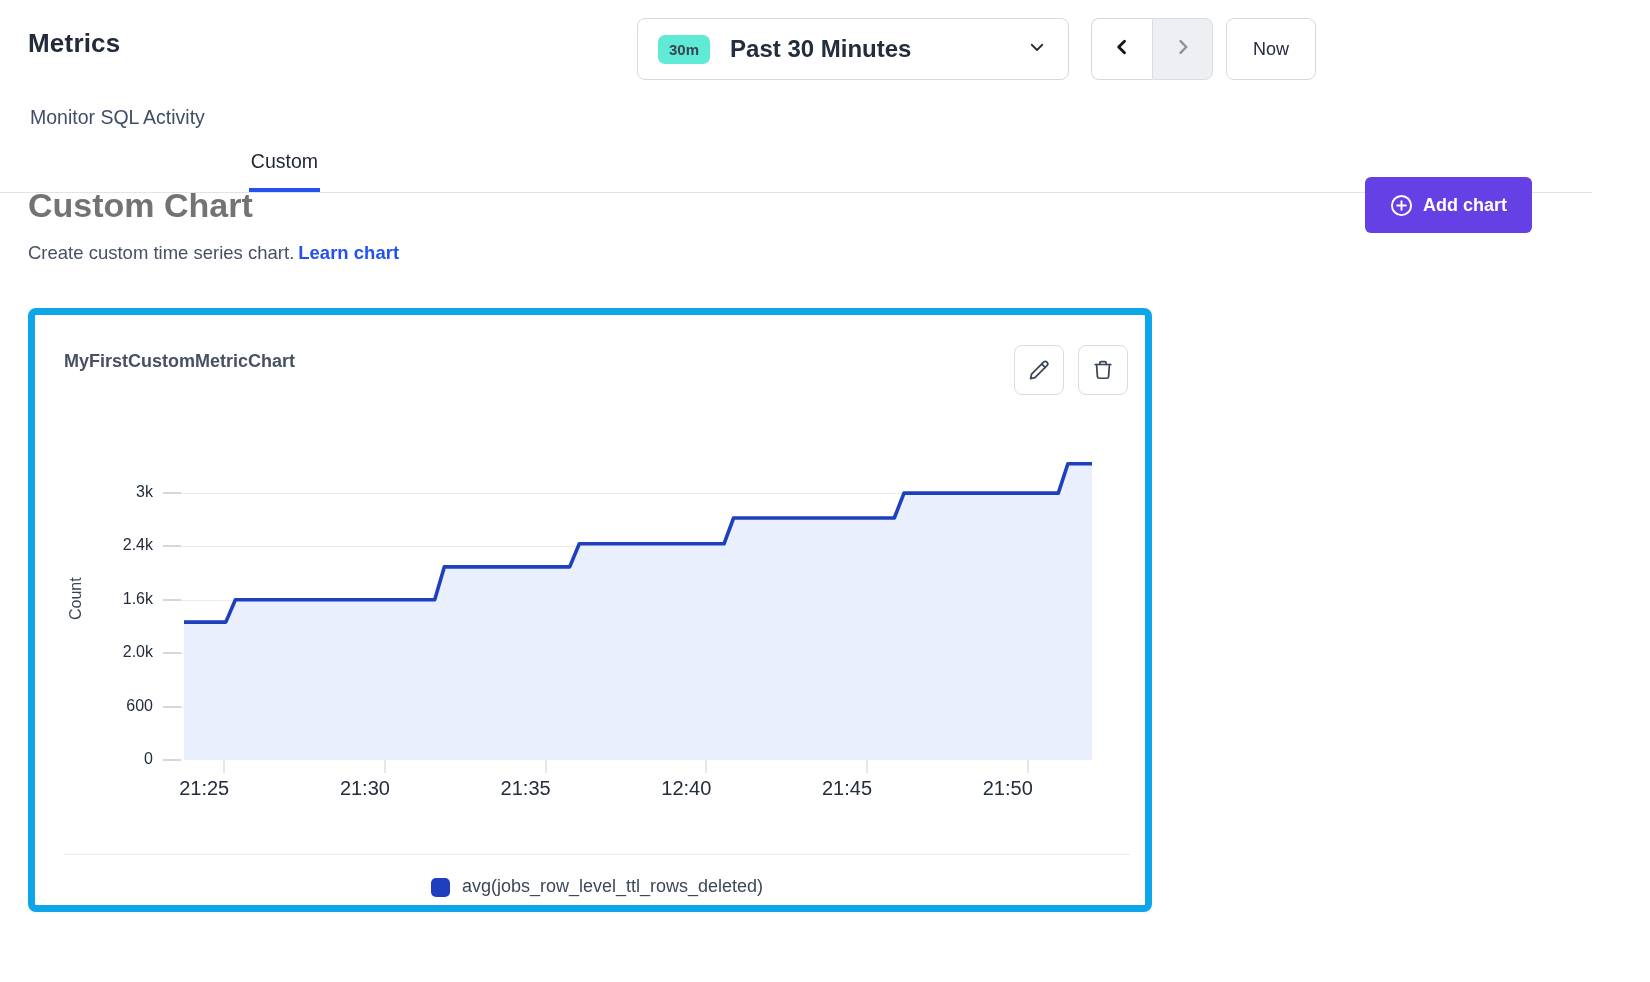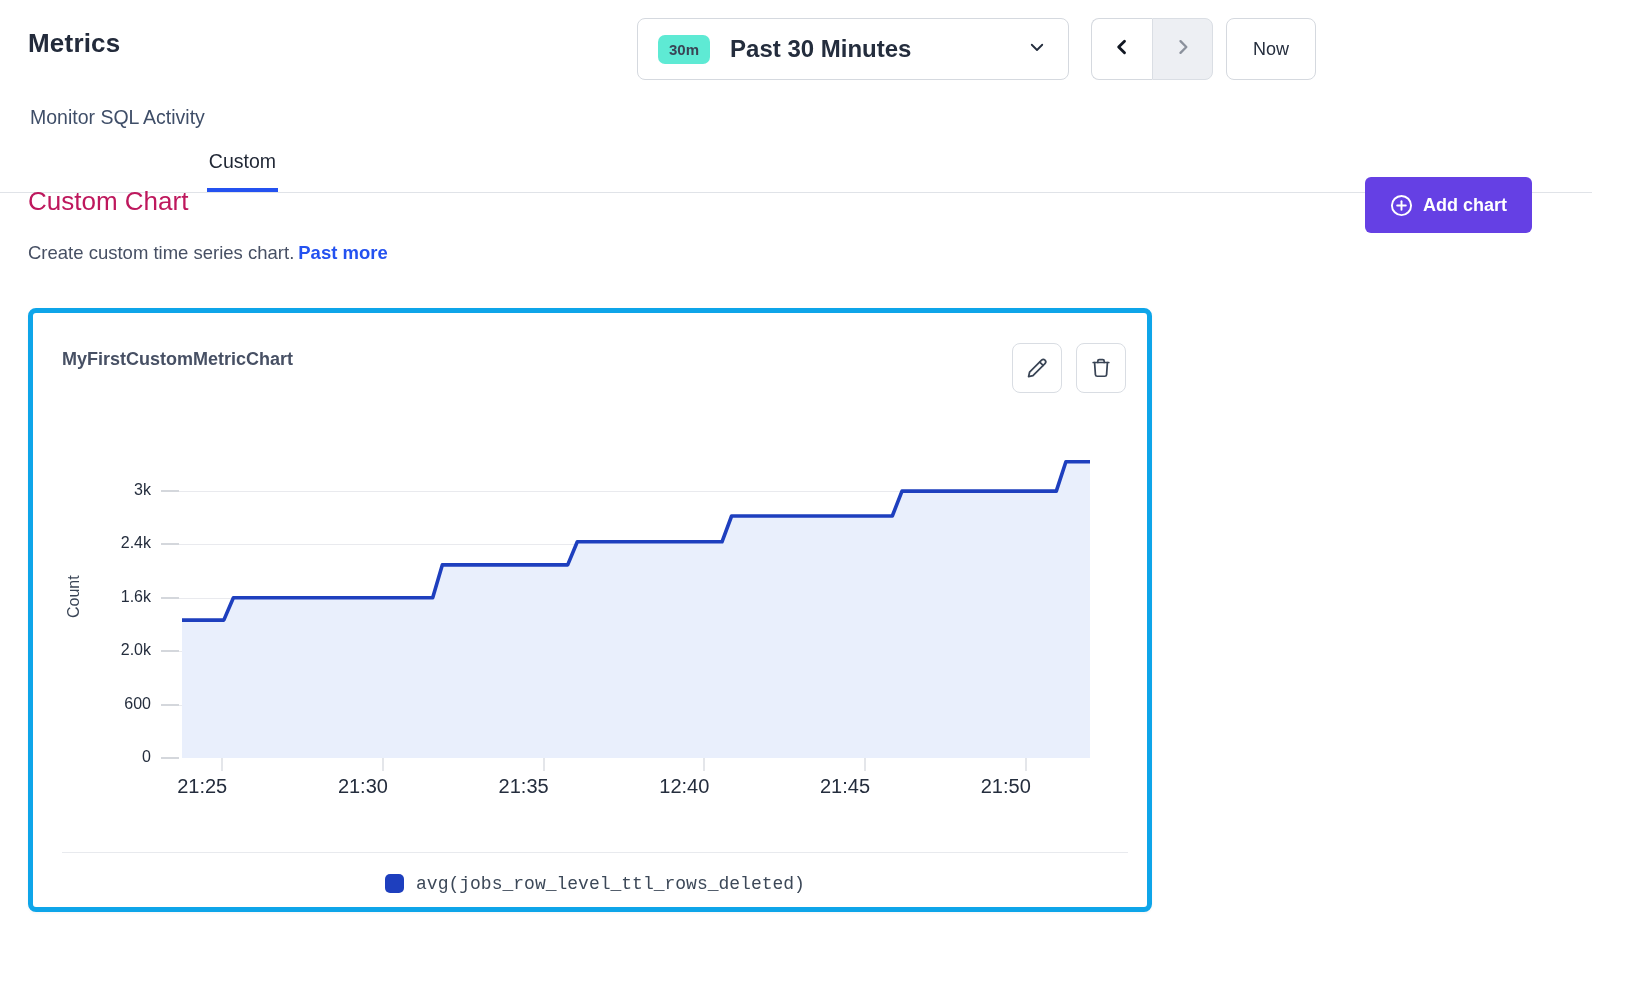--- a/index.html
+++ b/index.html
@@ -19,56 +19,56 @@
 
   .pager { left:1091px; top:18px; width:122px; height:62px; display:flex; }
   .pager-btn { width:61px; height:62px; display:flex; align-items:center; justify-content:center; }
   .pager-prev { background:#fff; border:1px solid #d5d9df; border-right:none; border-radius:8px 0 0 8px; cursor:pointer; }
   .pager-next { background:#edeff3; border:1px solid #dadee4; border-radius:0 8px 8px 0; cursor:default; }
 
   .now-btn { left:1226px; top:18px; width:90px; height:62px; background:#fff; border:1px solid #d5d9df;
     border-radius:8px; font-size:18px; font-weight:500; color:#242d3d; display:flex; align-items:center; justify-content:center; cursor:pointer; }
 
   
-  .tabs { left:0; top:100px; width:1592px; padding-left:28px; display:flex; 
+  .tabs { left:0; top:100px; width:1592px; padding-left:28px; display:flex; gap:42px;
     border-bottom:1px solid #e0e3e8; }
   .tab { font-size:19.5px; color:#3f4e68; padding:6px 2px 15px 2px; border-bottom:4px solid transparent; cursor:pointer; }
   .tab.active { color:#1f2634; border-bottom-color:#2452f0;margin-top:44px; }
 
   
-  .section-heading { left:28px; top:186px; font-size:26px; font-weight:400; color:#be185d; }
+  .section-heading { left:28px; top:186px; font-size:34px; font-weight:700; color:#737373; }
   .section-desc { left:28px; top:242px; font-size:18.5px; color:#475064; }
   .learn-more { color:#2452f0; font-weight:600; text-decoration:none; margin-left:4px; cursor:pointer; }
   .add-chart { left:1365px; top:177px; width:167px; height:56px; background:#6540e4; border:none; border-radius:6px;
     color:#fff; font-size:18px; font-weight:600; display:flex; align-items:center; justify-content:center; gap:10px;
     font-family:"Liberation Sans", sans-serif; cursor:pointer; }
 
   
   .card { left:28px; top:308px; width:1124px; height:604px; background:#fff;
-    border:5px solid #0ea5e9; border-radius:8px; box-shadow:0 1px 3px rgba(20,30,60,.05); }
+    border:7px solid #0ea5e9; border-radius:8px; box-shadow:0 1px 3px rgba(20,30,60,.05); }
   .card-title { left:29px; top:36px; font-size:18px; font-weight:700; color:#475064; }
   .icon-btn { width:50px; height:50px; background:#fff; border:1px solid #d9dde3; border-radius:8px;
     display:flex; align-items:center; justify-content:center; cursor:pointer; }
   .icon-btn svg { width:22px; height:22px; stroke:#394455; }
   .edit-btn { left:979px; top:30px; }
   .del-btn  { left:1043px; top:30px; }
 
   .count-label { left:32px; top:122px; height:323px; writing-mode:vertical-rl; transform:rotate(180deg);
     display:flex; align-items:center; justify-content:center; font-size:16px; color:#394455; }
 
   .grid-line { height:1px; background:#e9eaee; }
   .grid-stub { height:2px; background:#d4d7dc; }
   .y-label { width:92px; text-align:right; font-size:16px; color:#242d3d; }
   .x-tick  { width:2px; height:13px; background:#e4e6ea; }
   .x-label { width:90px; text-align:left; font-size:20px; color:#242d3d; }
 
   .chart-svg { left:149px; top:122px; }
 
   .card-divider { left:29px; top:539px; width:1066px; height:1px; background:#e8eaee; }
-  .legend { left:0; top:561px; width:1124px; display:flex; align-items:flex-start; justify-content:center; gap:12px;font-family:Liberation Mono, monospace; }
+  .legend { left:0; top:561px; width:1124px; display:flex; align-items:flex-end; justify-content:center; gap:12px; }
   .legend-swatch { width:19px; height:19px; border-radius:5px; background:#1e3fbe; }
   .legend-label { font-size:18px; color:#3c4858; }
 </style>
 </head>
 <body>
 
 <h1 class="abs page-title">Metrics</h1>
 
 <div class="abs time-picker">
   <span class="range-badge">30m</span>
@@ -99,21 +99,21 @@
 
 <button class="abs now-btn">Now</button>
 
 <nav class="abs tabs">
   <span class="tab">Monitor SQL Activity</span>
   <span class="tab active">Custom</span>
 </nav>
 
 <h2 class="abs section-heading">Custom Chart</h2>
 <p class="abs section-desc">
-  <span>Create custom time series chart.</span><a class="learn-more">Past more</a>
+  <span>Create custom time series chart.</span><a class="learn-more">Learn chart</a>
 </p>
 
 <button class="abs add-chart">
   <span style="display:flex;">
     <svg width="23" height="23" viewBox="0 0 24 24" fill="none" stroke="#ffffff" stroke-width="2" stroke-linecap="round">
         <circle cx="12" cy="12" r="10"></circle>
         <line x1="12" y1="7.5" x2="12" y2="16.5"></line>
         <line x1="7.5" y1="12" x2="16.5" y2="12"></line>
       </svg>
   </span>

